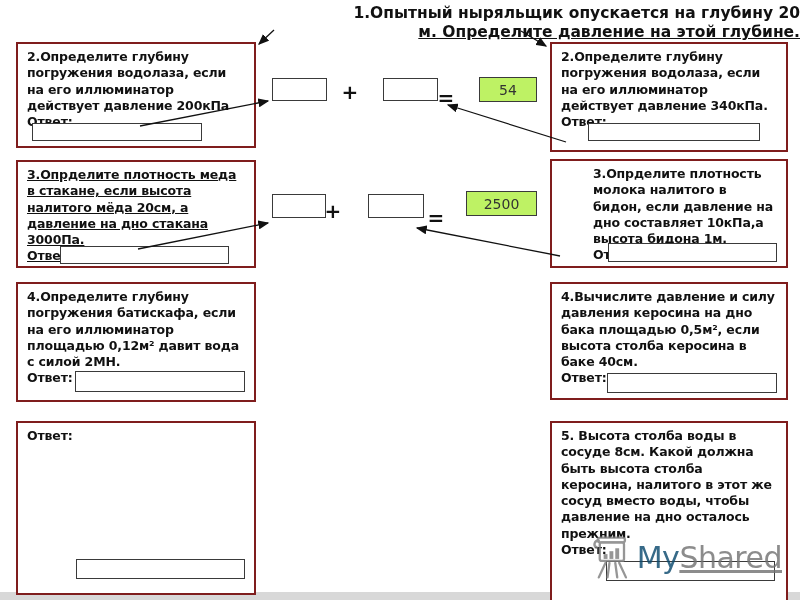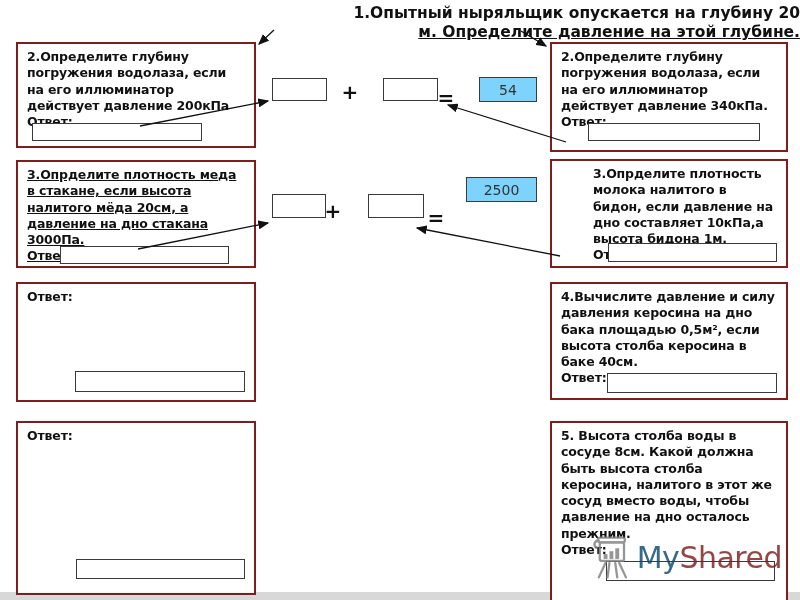--- a/index.html
+++ b/index.html
@@ -57,46 +57,46 @@
   #r4 .abox{left:54px;top:138px;width:167px;height:18px;}
   .eqbox{
     position:absolute;border:1.5px solid #3a3a3a;background:#fff;
     box-sizing:border-box;z-index:2;
   }
   #eq1-a{left:272px;top:78px;width:55px;height:23px;}
   #eq1-b{left:383px;top:78px;width:55px;height:23px;}
   #eq2-a{left:272px;top:194px;width:54px;height:24px;}
   #eq2-b{left:368px;top:194px;width:56px;height:24px;}
   .eqres{
-    position:absolute;border:1.5px solid #3a3a3a;background:#7dd3fc;
+    position:absolute;border:1.5px solid #3a3a3a;background:#bef264;
     box-sizing:border-box;z-index:2;
     display:flex;align-items:center;justify-content:center;
     font-size:14px;color:#333;font-weight:normal;
   }
   #eq1-res{left:479px;top:77px;width:58px;height:25px;}
-  #eq2-res{left:466px;top:177px;width:71px;height:25px;text-align:center;}
+  #eq2-res{left:466px;top:191px;width:71px;height:25px;text-align:center;}
   .op{
     position:absolute;z-index:2;font-weight:bold;font-size:20px;color:#111;
     width:22px;text-align:center;line-height:1;
   }
   #eq1-plus{left:339px;top:82px;}
   #eq1-eq{left:435px;top:88px;}
   #eq2-plus{left:322px;top:201px;}
   #eq2-eq{left:425px;top:208px;}
   .arrows{position:absolute;left:0;top:0;width:800px;height:600px;z-index:4;pointer-events:none;}
   .watermark{
     position:absolute;left:592px;top:531px;width:190px;height:52px;
     z-index:5;opacity:0.82;display:flex;align-items:center;
   }
   .wm-text{
     font-size:30px;letter-spacing:-0.5px;line-height:1;margin-left:4px;margin-top:2px;
     font-weight:normal;
   }
   .wm-my{color:#0c4a6e;}
-  .wm-shared{color:#7f1d1d;}
+  .wm-shared{color:#737373;text-decoration:underline;}
 </style>
 </head>
 <body>
 
 <div class="page">
 
   <div class="bottom-strip"></div>
 
   <div class="title">
     <div class="l1">1.Опытный ныряльщик опускается на глубину 20</div>
@@ -107,20 +107,21 @@
     <div>2.Определите глубину погружения водолаза, если на его иллюминатор действует давление 200кПа</div>
     <div class="alabel">Ответ:</div>
     <div class="abox"></div>
   </div>
   <div class="pbox col-l" id="l2">
     <div>3.Опрделите плотность меда в стакане, если высота налитого мёда 20см, а давление на дно стакана 3000Па.</div>
     <div class="alabel">Ответ:</div>
     <div class="abox"></div>
   </div>
   <div class="pbox col-l" id="l3">
+    <div>4.Определите глубину погружения батискафа, если на его иллюминатор площадью 0,12м² давит вода с силой 2МН.</div>
     <div class="alabel">Ответ:</div>
     <div class="abox"></div>
   </div>
   <div class="pbox col-l" id="l4">
     <div class="alabel">Ответ:</div>
     <div class="abox"></div>
   </div>
 
   <div class="pbox col-r" id="r1">
     <div>2.Определите глубину погружения водолаза, если на его иллюминатор действует давление 340кПа.</div>

